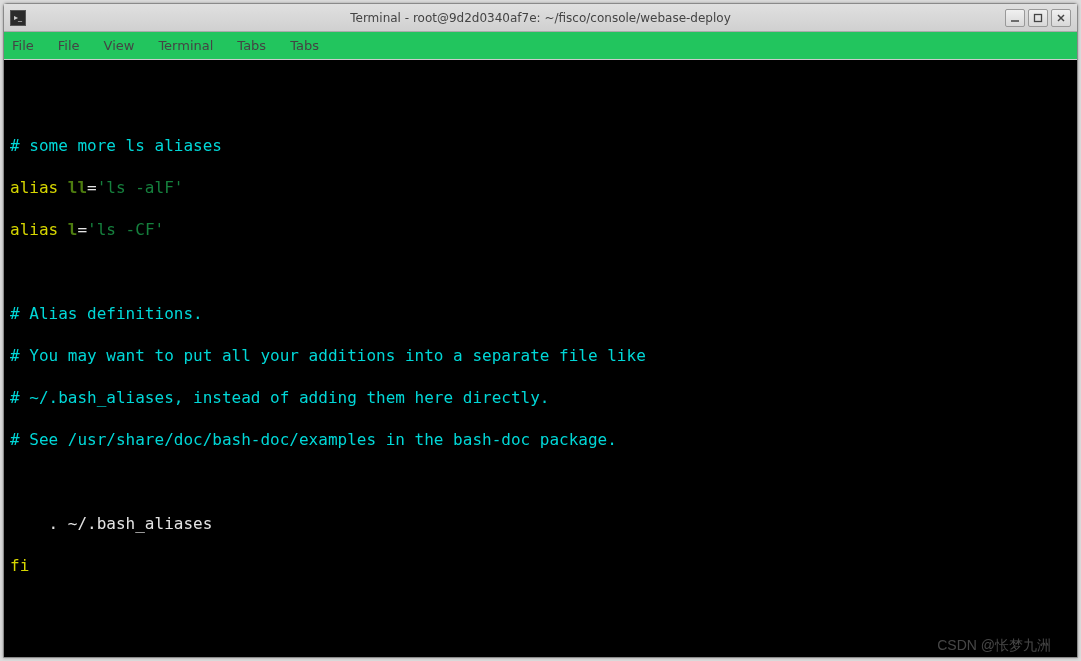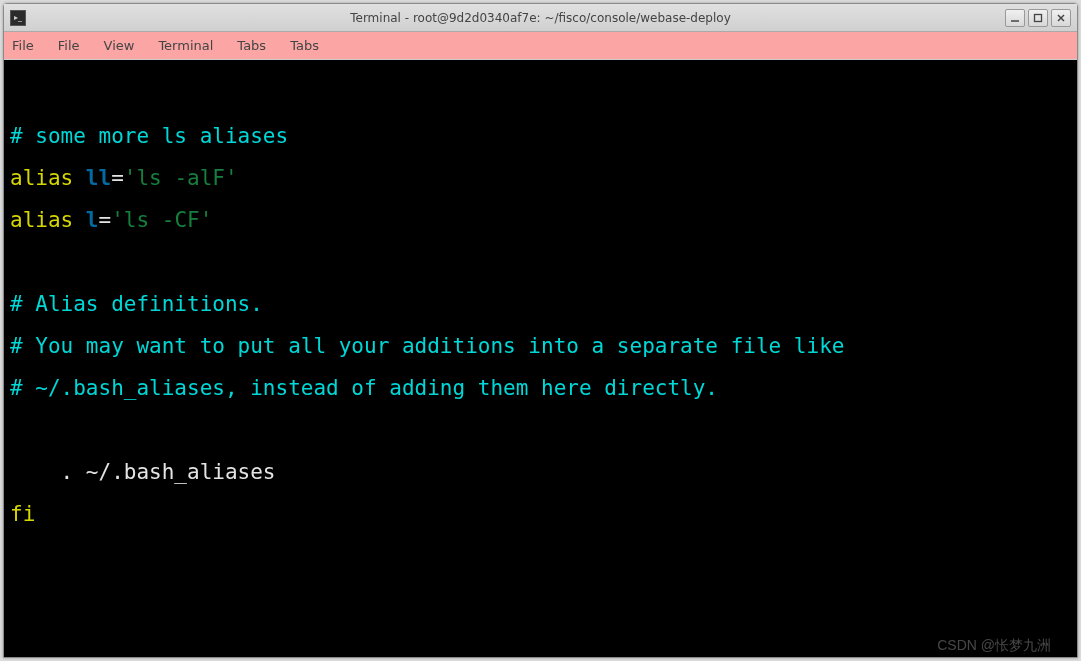--- a/index.html
+++ b/index.html
@@ -66,47 +66,47 @@
       border: 1px solid #999;
       border-radius: 2px;
       display: flex;
       align-items: center;
       justify-content: center;
       cursor: pointer;
     }
     .win-btn svg { width: 10px; height: 10px; }
     .menubar {
       height: 28px;
-      background: #fca5a5;
+      background: #22c55e;
       border-bottom: 1px solid #ccc;
       display: flex;
       align-items: center;
       padding: 0 8px;
       gap: 24px;
       font-size: 13px;
       color: #444;
     }
     .menubar span { cursor: pointer; }
     .terminal-area {
       flex: 1;
       background: #000;
-      padding: 3px 6px;
+      padding: 12px 6px;
       font-family: "DejaVu Sans Mono", "Consolas", monospace;
-      font-size: 21px;
+      font-size: 16px;
       line-height: 21px;
       white-space: pre;
       color: #fff;
       overflow: hidden;
       position: relative;
     }
     .c-cyan { color: #00d7d7; }
     .c-magenta { color: #15803d; }
     .c-yellow { color: #d7d700; }
     .c-white { color: #e4e4e4; }
-    .c-cyan-b { color: #0369a1; font-weight: bold; }
+    .c-cyan-b { color: #4d7c0f; font-weight: bold; }
     .watermark {
       position: absolute;
       right: 30px;
       bottom: 6px;
       font-size: 14px;
       color: rgba(200,200,200,0.35);
       font-family: sans-serif;
       pointer-events: none;
     }
   </style>
@@ -146,20 +146,21 @@
   </div>
   <div class="terminal-area">
 <div> </div>
 <div><span class="c-cyan"># some more ls aliases</span></div>
 <div><span class="c-yellow">alias </span><span class="c-cyan-b">ll</span><span class="c-white">=</span><span class="c-magenta">'ls -alF'</span></div>
 <div><span class="c-yellow">alias </span><span class="c-cyan-b">l</span><span class="c-white">=</span><span class="c-magenta">'ls -CF'</span></div>
 <div> </div>
 <div><span class="c-cyan"># Alias definitions.</span></div>
 <div><span class="c-cyan"># You may want to put all your additions into a separate file like</span></div>
 <div><span class="c-cyan"># ~/.bash_aliases, instead of adding them here directly.</span></div>
+<div><span class="c-cyan"># See /usr/share/doc/bash-doc/examples in the bash-doc package.</span></div>
 <div> </div>
 <div><span class="c-white">    . ~/.bash_aliases</span></div>
 <div><span class="c-yellow">fi</span></div>
 
 
 
 
 
 
 

